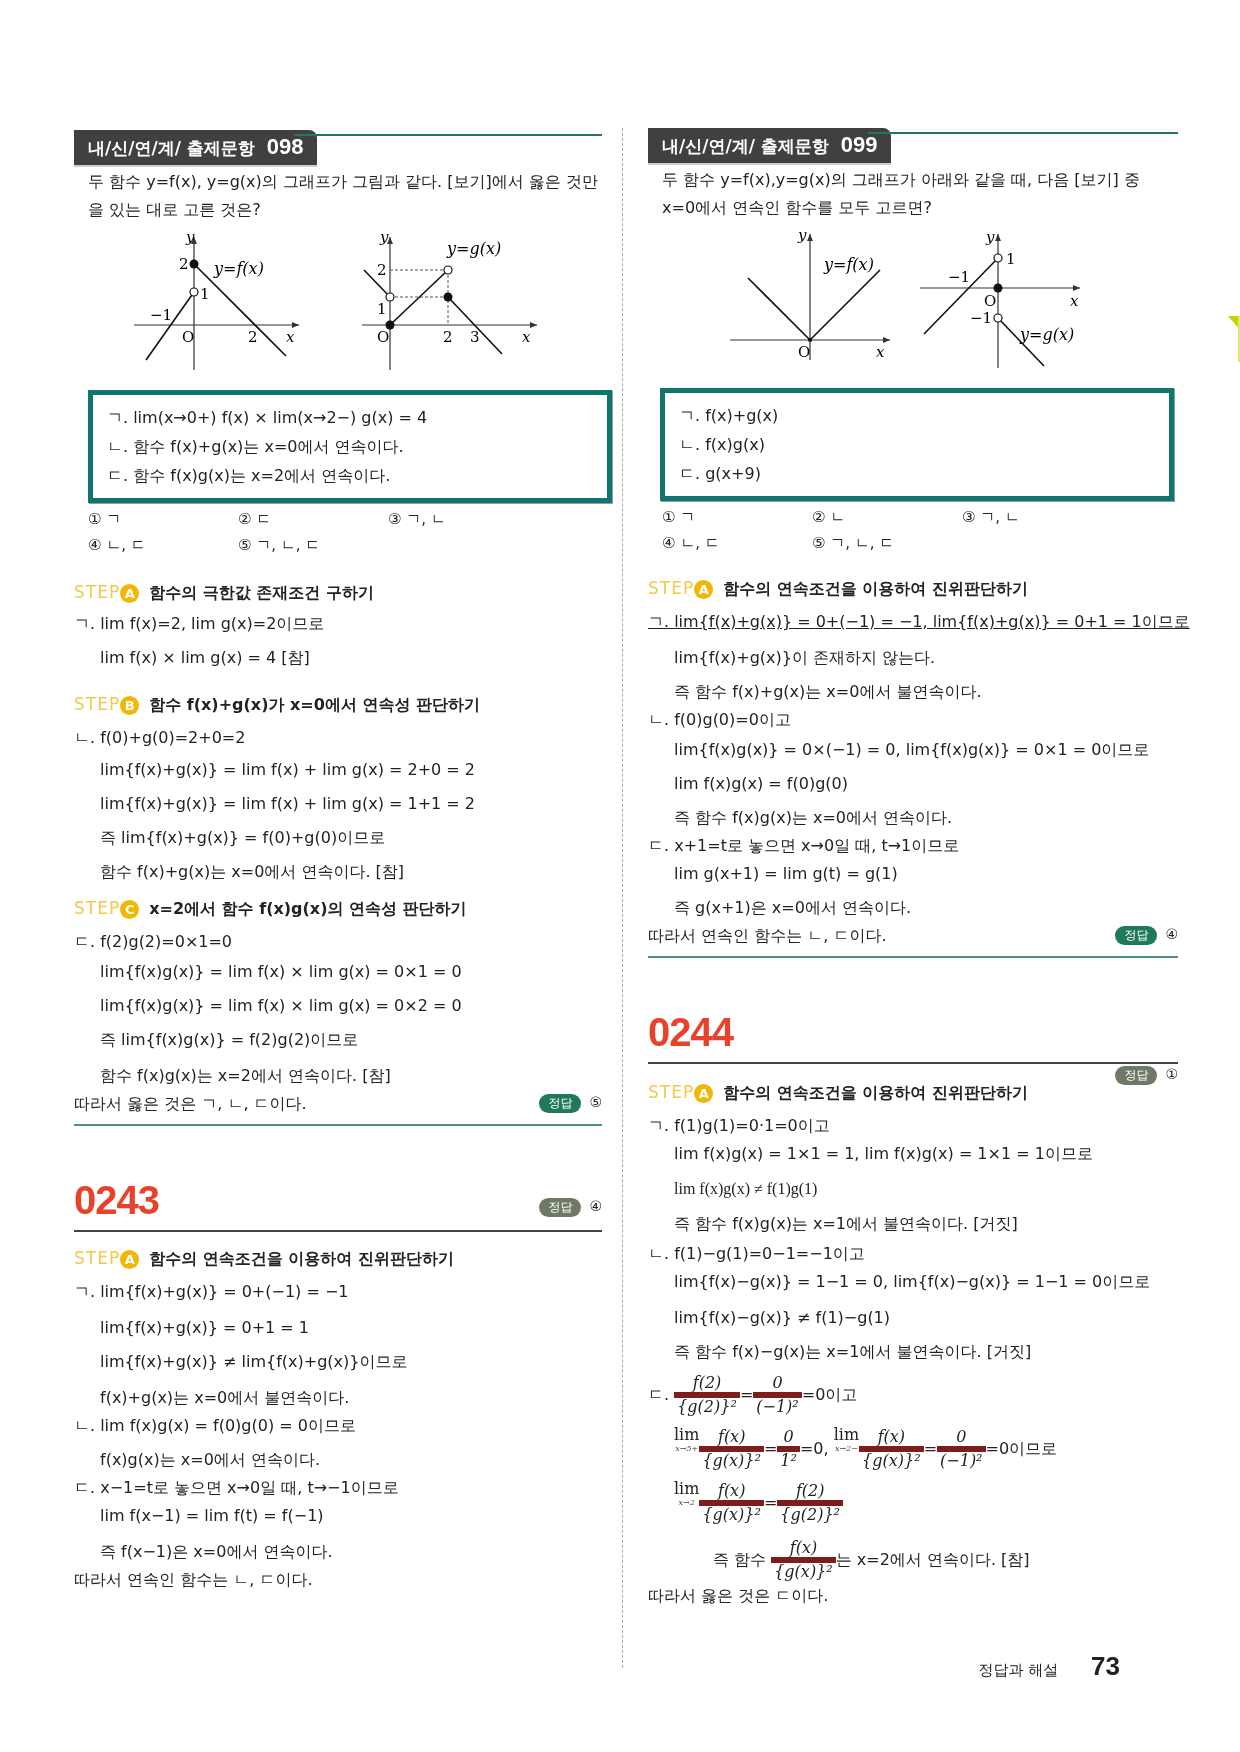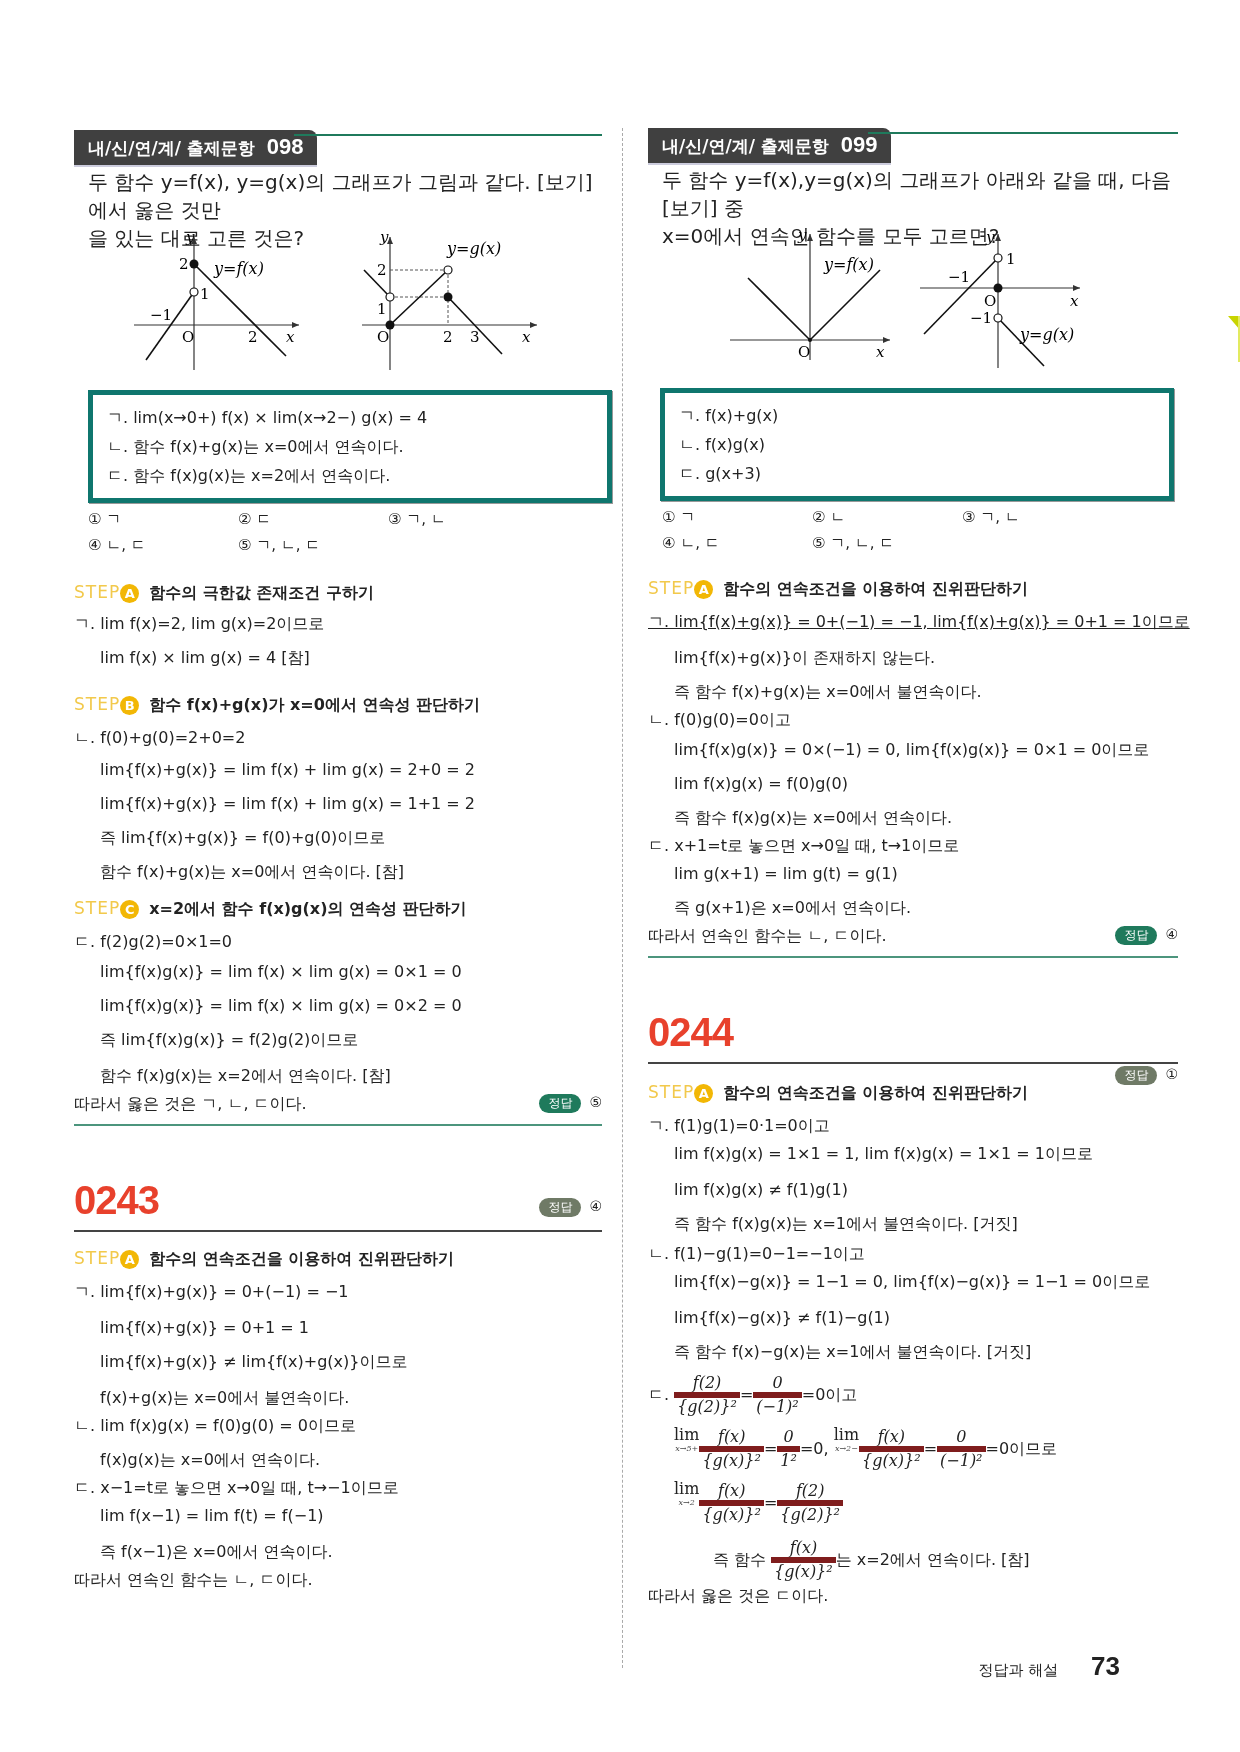--- a/index.html
+++ b/index.html
@@ -9,21 +9,21 @@
   .col-left { left:74px; width:528px; }
   .col-right { left:648px; width:530px; }
   .divider-v { position:absolute; left:622px; top:128px; width:0; height:1540px;
                border-left:1px dashed #aaa; }
   .banner-row { position:absolute; left:0; right:0; height:36px; }
   .banner { display:inline-block; background:#404040; color:#fff; font-weight:bold;
             padding:4px 14px 5px 14px; border-radius:0 8px 0 0; font-size:17px;
             box-shadow:0 2px 0 #ccd; }
   .banner .num { font-size:22px; margin-left:6px; font-family:"Liberation Sans", sans-serif; }
   .banner-line { position:absolute; left:220px; right:0; top:4px; border-top:2px solid #1f7a5c; }
-  .qtext { position:absolute; left:14px; line-height:28px; font-size:20px; }
+  .qtext { position:absolute; left:14px; line-height:28px; font-size:16px; }
   .graph { position:absolute; }
   .bogi { position:absolute; border:5px solid #0f766e; box-shadow:1px 1px 0 #999;
           padding:8px 14px; line-height:29px; font-size:16px; }
   .choices { position:absolute; left:14px; line-height:26px; font-size:15px; width:500px; }
   .choices span { display:inline-block; width:150px; }
   .step { position:absolute; left:0; font-weight:bold; font-size:16px; }
   .step .tag { color:#f2c94c; font-weight:normal; font-size:17px; letter-spacing:1px; }
   .step .circle { display:inline-block; width:19px; height:19px; border-radius:50%;
                   background:#f2b705; color:#fff; text-align:center; line-height:19px;
                   font-size:13px; margin-right:10px; }
@@ -215,21 +215,21 @@
     <text x="28" y="52" font-family="DejaVu Serif" font-size="15">−1</text>
     <text x="64" y="76" font-family="DejaVu Serif" font-size="15">O</text>
     <text x="50" y="93" font-family="DejaVu Serif" font-size="15">−1</text>
     <text x="150" y="76" font-family="DejaVu Serif" font-style="italic" font-size="15">x</text>
     <text x="100" y="110" font-family="DejaVu Serif" font-style="italic" font-size="16">y=g(x)</text>
   </svg>
 
   <div class="bogi" style="top:388px; left:12px; width:476px;">
     <div>ㄱ. f(x)+g(x)</div>
     <div>ㄴ. f(x)g(x)</div>
-    <div>ㄷ. g(x+3)</div>
+    <div>ㄷ. g(x+9)</div>
   </div>
 
   <div class="choices" style="top:504px;">
     <div><span>① ㄱ</span><span>② ㄴ</span><span>③ ㄱ, ㄴ</span></div>
     <div><span>④ ㄴ, ㄷ</span><span>⑤ ㄱ, ㄴ, ㄷ</span></div>
   </div>
 
   <div class="step" style="top:578px;">
     <span class="tag">STEP</span><span class="circle">A</span><span>함수의 연속조건을 이용하여 진위판단하기</span>
   </div>
@@ -252,21 +252,21 @@
   <div class="probnum" style="top:1010px;">0244</div>
   <div class="answer" style="top:1066px;">
     <span class="pill grey">정답</span><span>①</span>
   </div>
   <div class="hr-dark" style="top:1062px;"></div>
   <div class="step" style="top:1082px;">
     <span class="tag">STEP</span><span class="circle">A</span><span>함수의 연속조건을 이용하여 진위판단하기</span>
   </div>
   <div class="line" style="top:1116px;">ㄱ. f(1)g(1)=0·1=0이고</div>
   <div class="line indent" style="top:1144px;">lim f(x)g(x) = 1×1 = 1, lim f(x)g(x) = 1×1 = 1이므로</div>
-  <div class="line indent" style="top:1180px;">lim f(x)g(x) ≠ f(1)g(1)</div>
+  <div class="line indent" style="top:1180px;font-family:Liberation Serif, serif;">lim f(x)g(x) ≠ f(1)g(1)</div>
   <div class="line indent" style="top:1214px;">즉 함수 f(x)g(x)는 x=1에서 불연속이다. [거짓]</div>
   <div class="line" style="top:1244px;">ㄴ. f(1)−g(1)=0−1=−1이고</div>
   <div class="line indent" style="top:1272px;">lim{f(x)−g(x)} = 1−1 = 0, lim{f(x)−g(x)} = 1−1 = 0이므로</div>
   <div class="line indent" style="top:1308px;">lim{f(x)−g(x)} ≠ f(1)−g(1)</div>
   <div class="line indent" style="top:1342px;">즉 함수 f(x)−g(x)는 x=1에서 불연속이다. [거짓]</div>
 
   <div class="line" style="top:1374px;">
     <span>ㄷ.</span>
     <span class="frac"><span class="n">f(2)</span><span class="d">{g(2)}²</span></span><span>=</span><span class="frac"><span class="n">0</span><span class="d">(−1)²</span></span><span>=0이고</span>
   </div>

